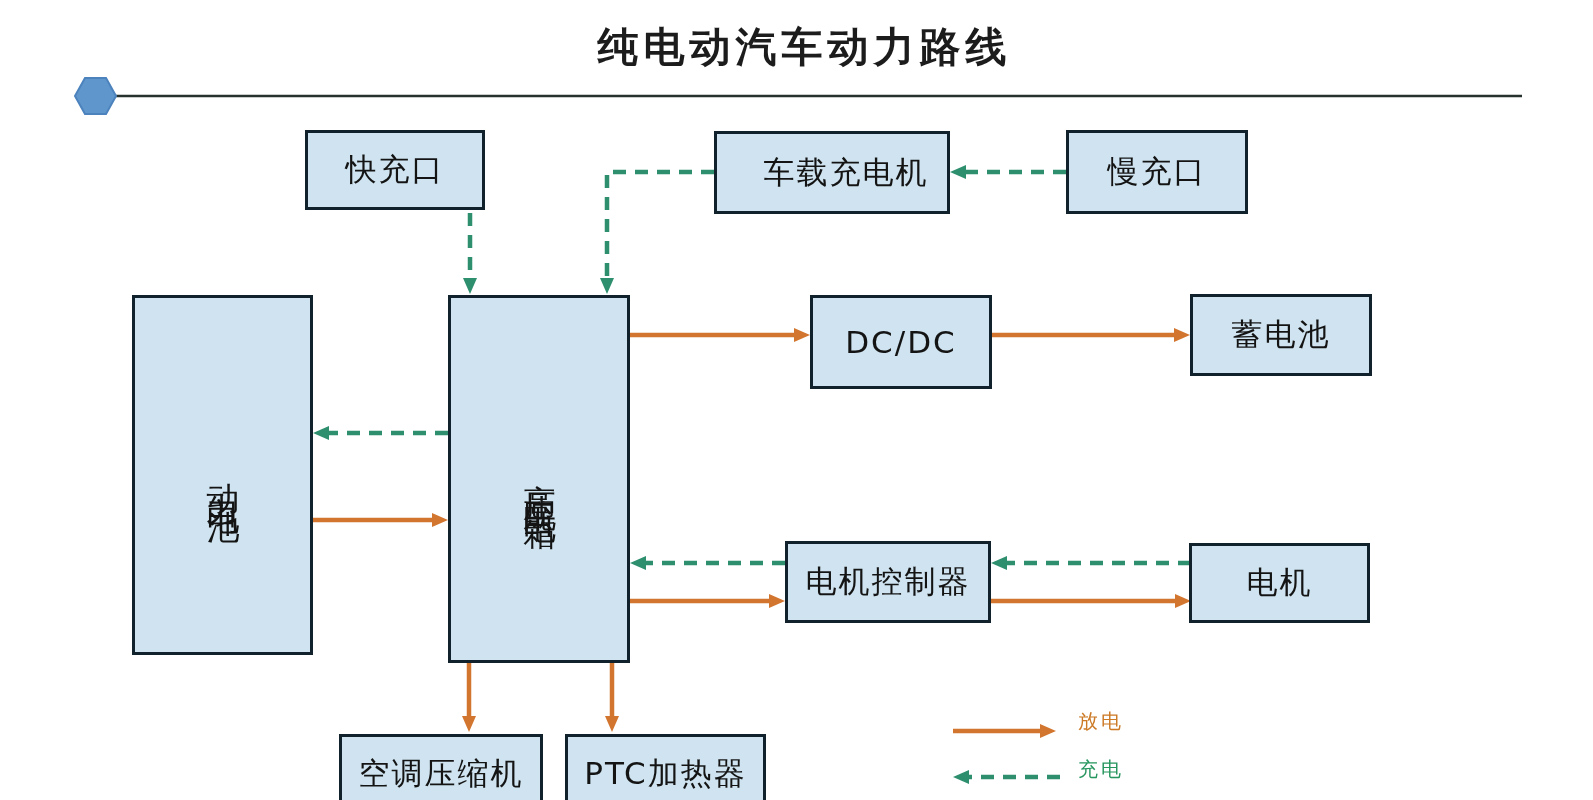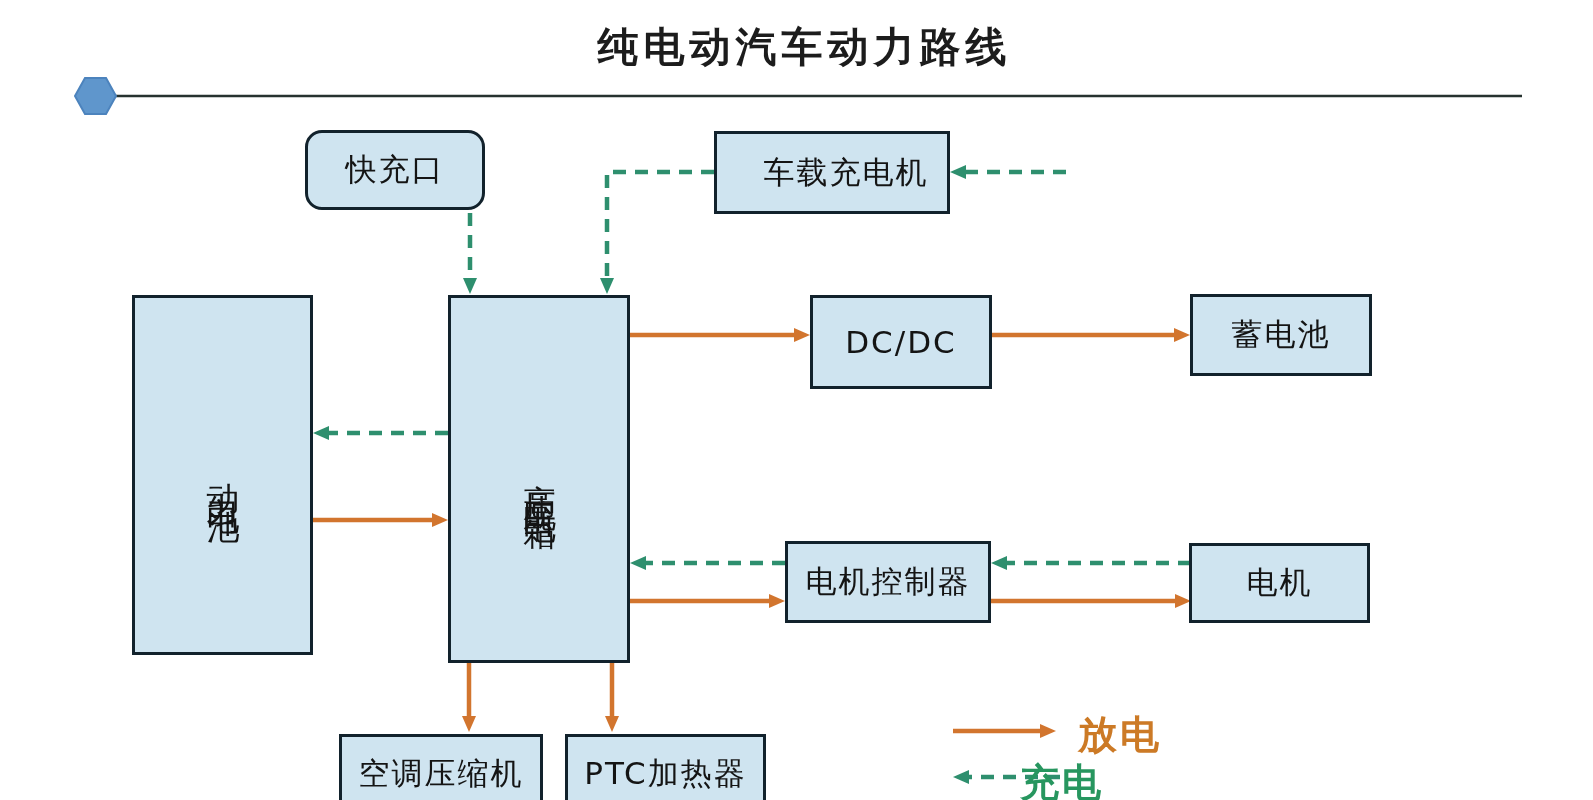--- a/index.html
+++ b/index.html
@@ -17,23 +17,23 @@
     background:var(--node_fill,#cfe4f0);border:3px solid var(--node_border,#12222c);
     box-sizing:border-box;color:#141414;font-size:31px;letter-spacing:2px;
   }
   .node .vtext{
     writing-mode:vertical-rl;text-orientation:upright;
     font-size:33px;letter-spacing:9px;
   }
   .charge-line{stroke:var(--charge_arrow,#2e8f6e);stroke-width:4.5;fill:none;stroke-dasharray:13 9;}
   .discharge-line{stroke:var(--discharge_arrow,#d2752e);stroke-width:4.5;fill:none;}
   .divider{stroke:#26322f;stroke-width:2.5;}
-  .legend-label{position:absolute;font-size:39px;font-weight:700;letter-spacing:3px;}
+  .legend-label{position:absolute;font-size:20px;font-weight:400;letter-spacing:3px;}
   .legend-discharge{left:1078px;top:708px;color:var(--legend_discharge_text,#cc7a26);}
-  .legend-charge{left:1020px;top:756px;color:var(--legend_charge_text,#27965f);}
+  .legend-charge{left:1078px;top:756px;color:var(--legend_charge_text,#27965f);}
 </style>
 </head>
 <body>
 
 <div class="canvas">
 
   <div class="title">纯电动汽车动力路线</div>
 
   <svg class="layer" viewBox="0 0 1593 800" xmlns="http://www.w3.org/2000/svg">
     <defs>
@@ -60,28 +60,31 @@
     <path class="discharge-line" d="M992 335 H1176" marker-end="url(#arrow-orange)"></path>
     <path class="discharge-line" d="M630 601 H771" marker-end="url(#arrow-orange)"></path>
     <path class="discharge-line" d="M991 601 H1177" marker-end="url(#arrow-orange)"></path>
     <path class="discharge-line" d="M469 663 V718" marker-end="url(#arrow-orange)"></path>
     <path class="discharge-line" d="M612 663 V718" marker-end="url(#arrow-orange)"></path>
 
     <path class="discharge-line" d="M953 731 H1042" marker-end="url(#arrow-orange)"></path>
     <path class="charge-line" d="M1060 777 H967" marker-end="url(#arrow-green)"></path>
   </svg>
 
-  <div class="node" style="left:305px;top:130px;width:180px;height:80px;border-radius:17px;">
+  <div class="node" style="left:305px;top:130px;width:180px;height:80px;">
     <span>快充口</span>
   </div>
 
   <div class="node" style="left:714px;top:131px;width:236px;height:83px;padding-left:28px;">
     <span>车载充电机</span>
   </div>
 
+  <div class="node" style="left:1066px;top:130px;width:182px;height:84px;">
+    <span>慢充口</span>
+  </div>
 
   <div class="node" style="left:132px;top:295px;width:181px;height:360px;">
     <span class="vtext">动力电池</span>
   </div>
 
   <div class="node" style="left:448px;top:295px;width:182px;height:368px;">
     <span class="vtext">高压配电箱</span>
   </div>
 
   <div class="node" style="left:810px;top:295px;width:182px;height:94px;">

